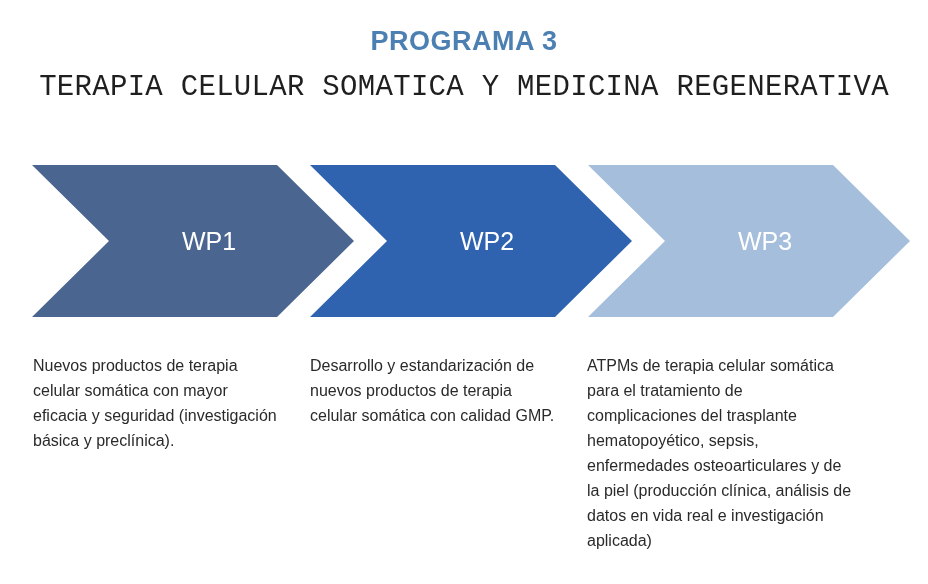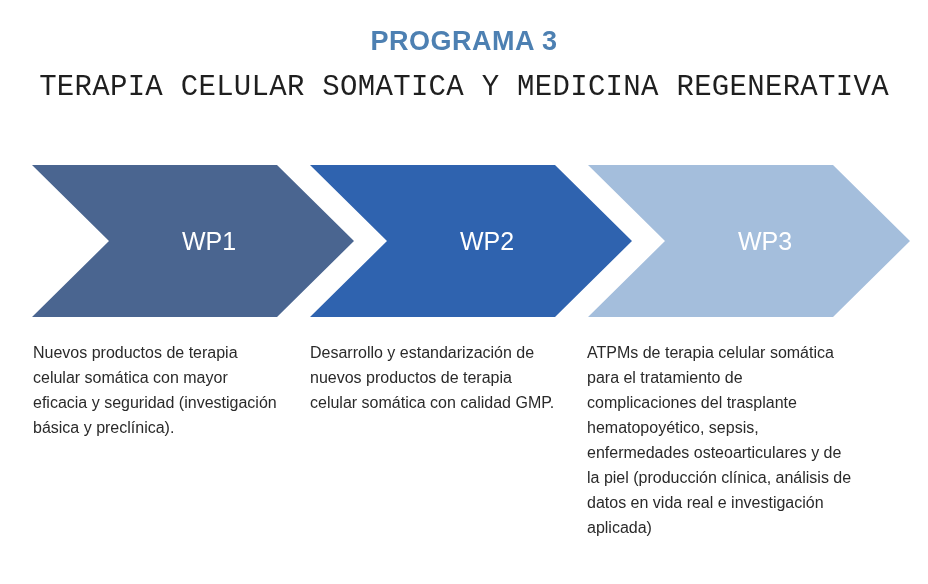--- a/index.html
+++ b/index.html
@@ -41,21 +41,21 @@
     width: 928px;
     height: 152px;
   }
   .step-label-text {
     font-family: "Liberation Sans", sans-serif;
     font-size: 25px;
     font-weight: 400;
   }
   .desc {
     position: absolute;
-    top: 340px;
+    top: 353px;
     font-size: 16px;
     line-height: 25px;
     color: #2a2a2a;
     font-family: "Liberation Sans", sans-serif;
   }
   .desc-1 { left: 33px;  width: 252px; }
   .desc-2 { left: 310px; width: 252px; }
   .desc-3 { left: 587px; width: 268px; }
 </style>
 </head>

